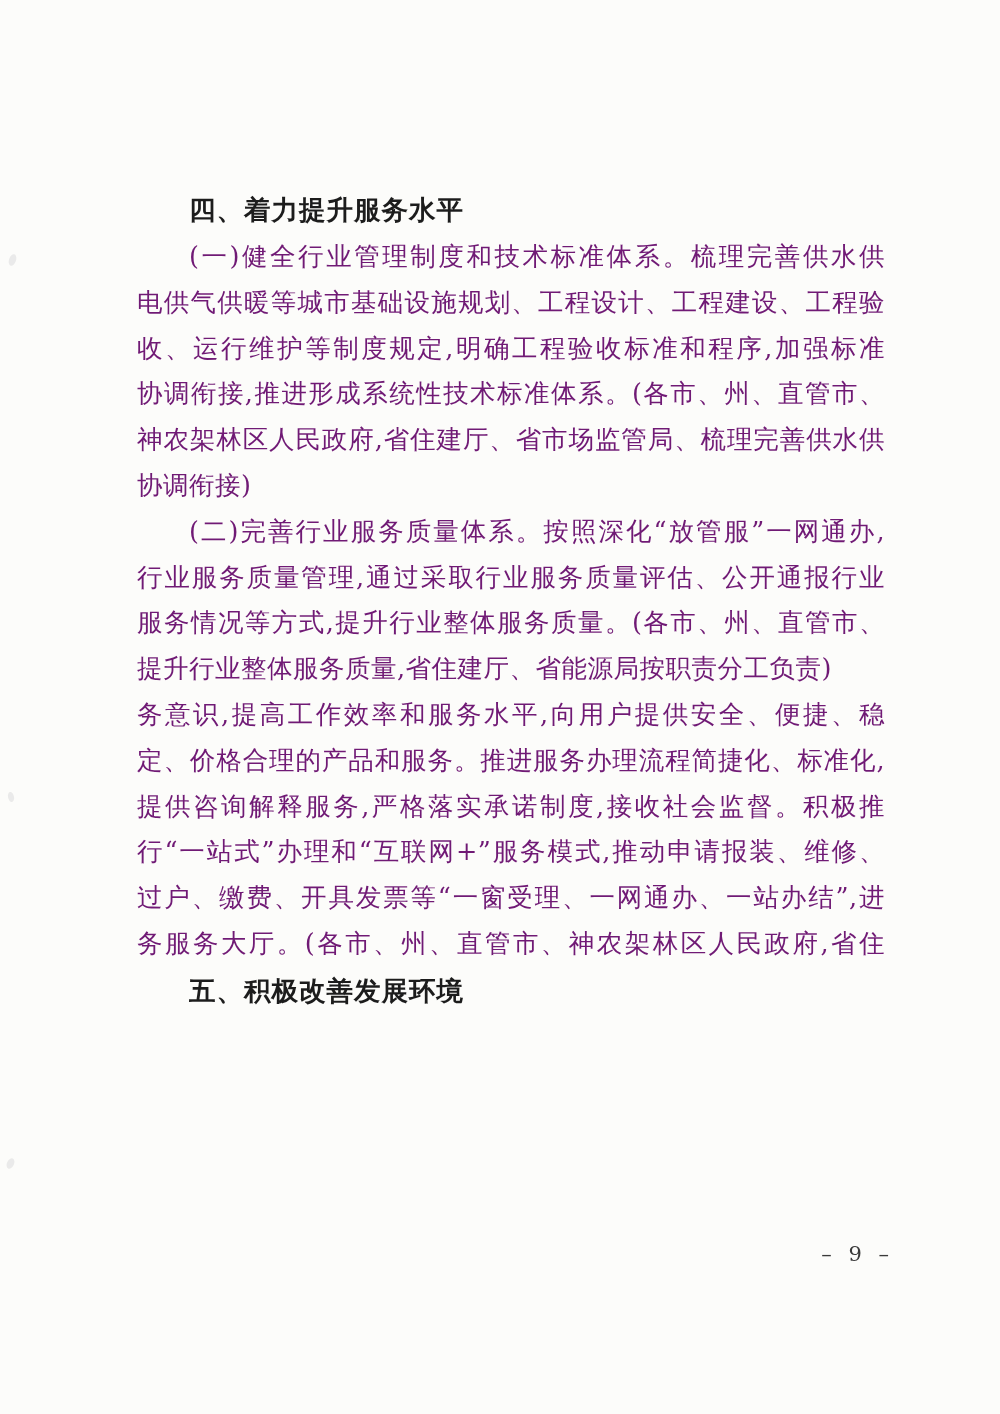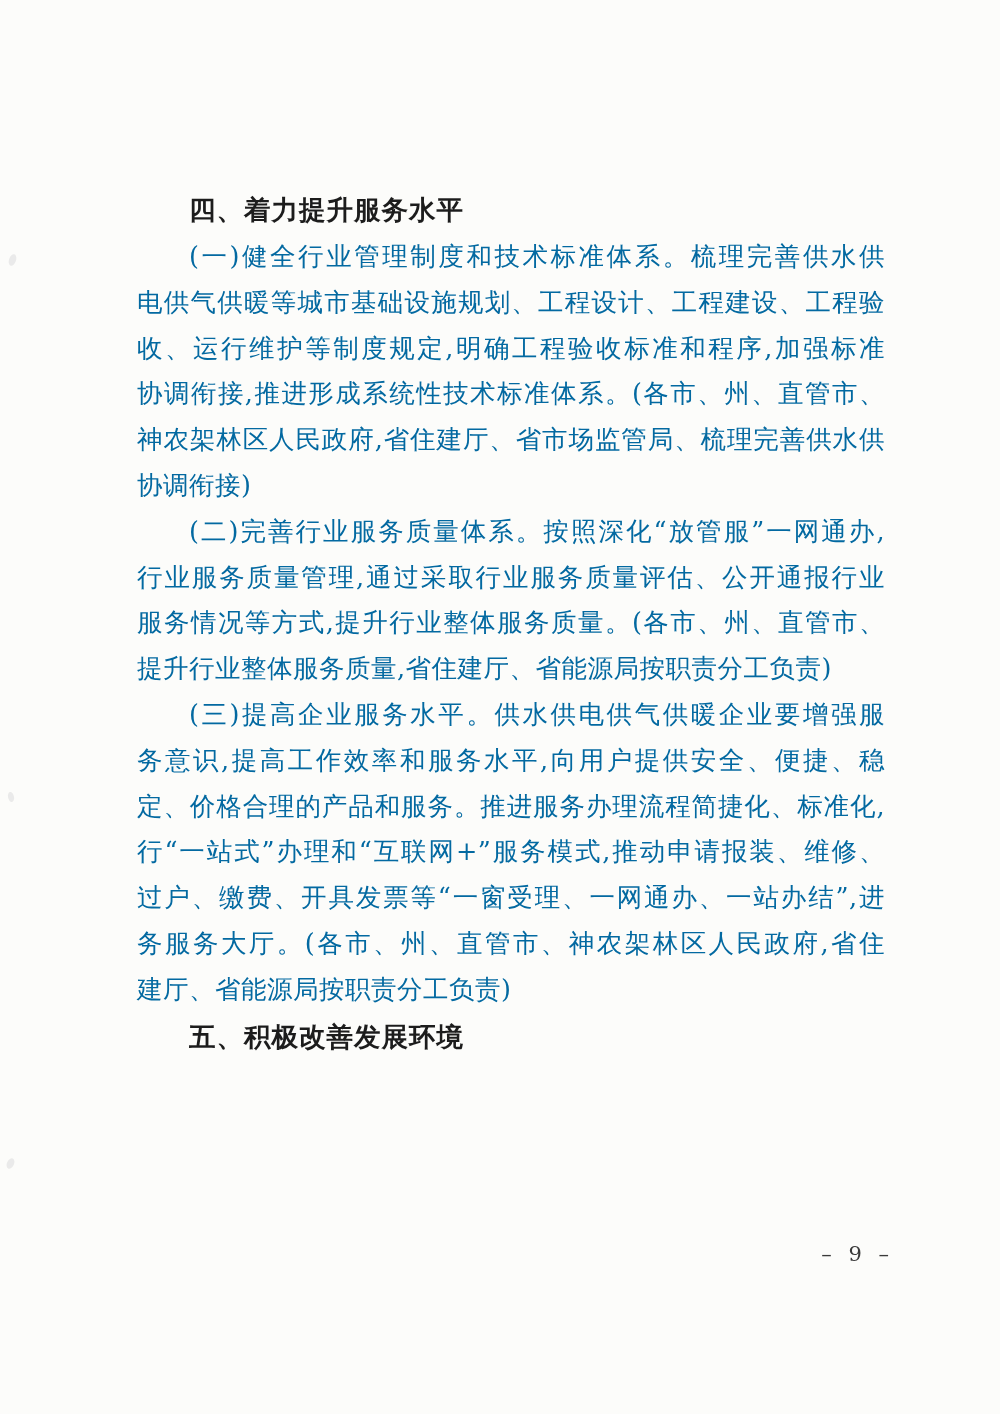--- a/index.html
+++ b/index.html
@@ -17,21 +17,21 @@
     position:absolute;
     left:137px;top:186px;
     width:748px;
   }
   .line{
     height:45.8px;
     line-height:45.8px;
     font-size:25.5px;
     letter-spacing:0.5px;
     white-space:normal;
-    color:#0369a1;
+    color:#701a75;
   }
   .fill{
     text-align:justify;
     text-align-last:justify;
   }
   .indent{ padding-left:52px; }
   .h{
     font-family:"DejaVu Sans","Liberation Sans",sans-serif;
     font-weight:bold;
     font-size:26.5px;
@@ -71,25 +71,24 @@
     <div class="line indent fill">(一)健全行业管理制度和技术标准体系。梳理完善供水供</div>
     <div class="line fill">电供气供暖等城市基础设施规划、工程设计、工程建设、工程验</div>
     <div class="line fill">收、运行维护等制度规定,明确工程验收标准和程序,加强标准</div>
     <div class="line fill">协调衔接,推进形成系统性技术标准体系。(各市、州、直管市、</div>
     <div class="line fill">神农架林区人民政府,省住建厅、省市场监管局、梳理完善供水供</div>
     <div class="line">协调衔接)</div>
     <div class="line indent fill">(二)完善行业服务质量体系。按照深化“放管服”一网通办,</div>
     <div class="line fill">行业服务质量管理,通过采取行业服务质量评估、公开通报行业</div>
     <div class="line fill">服务情况等方式,提升行业整体服务质量。(各市、州、直管市、</div>
     <div class="line">提升行业整体服务质量,省住建厅、省能源局按职责分工负责)</div>
-    <div class="line indent fill">(三)提高企业服务水平。供水供电供气供暖企业要增强服</div>
     <div class="line fill">务意识,提高工作效率和服务水平,向用户提供安全、便捷、稳</div>
     <div class="line fill">定、价格合理的产品和服务。推进服务办理流程简捷化、标准化,</div>
+    <div class="line fill">提供咨询解释服务,严格落实承诺制度,接收社会监督。积极推</div>
     <div class="line fill">行“一站式”办理和“互联网+”服务模式,推动申请报装、维修、</div>
     <div class="line fill">过户、缴费、开具发票等“一窗受理、一网通办、一站办结”,进</div>
     <div class="line fill">务服务大厅。(各市、州、直管市、神农架林区人民政府,省住</div>
-    <div class="line">建厅、省能源局按职责分工负责)</div>
     <div class="line h indent">五、积极改善发展环境</div>
   </div>
 
   <div class="page-number">– 9 –</div>
 
 </div>
 
 </body></html>

